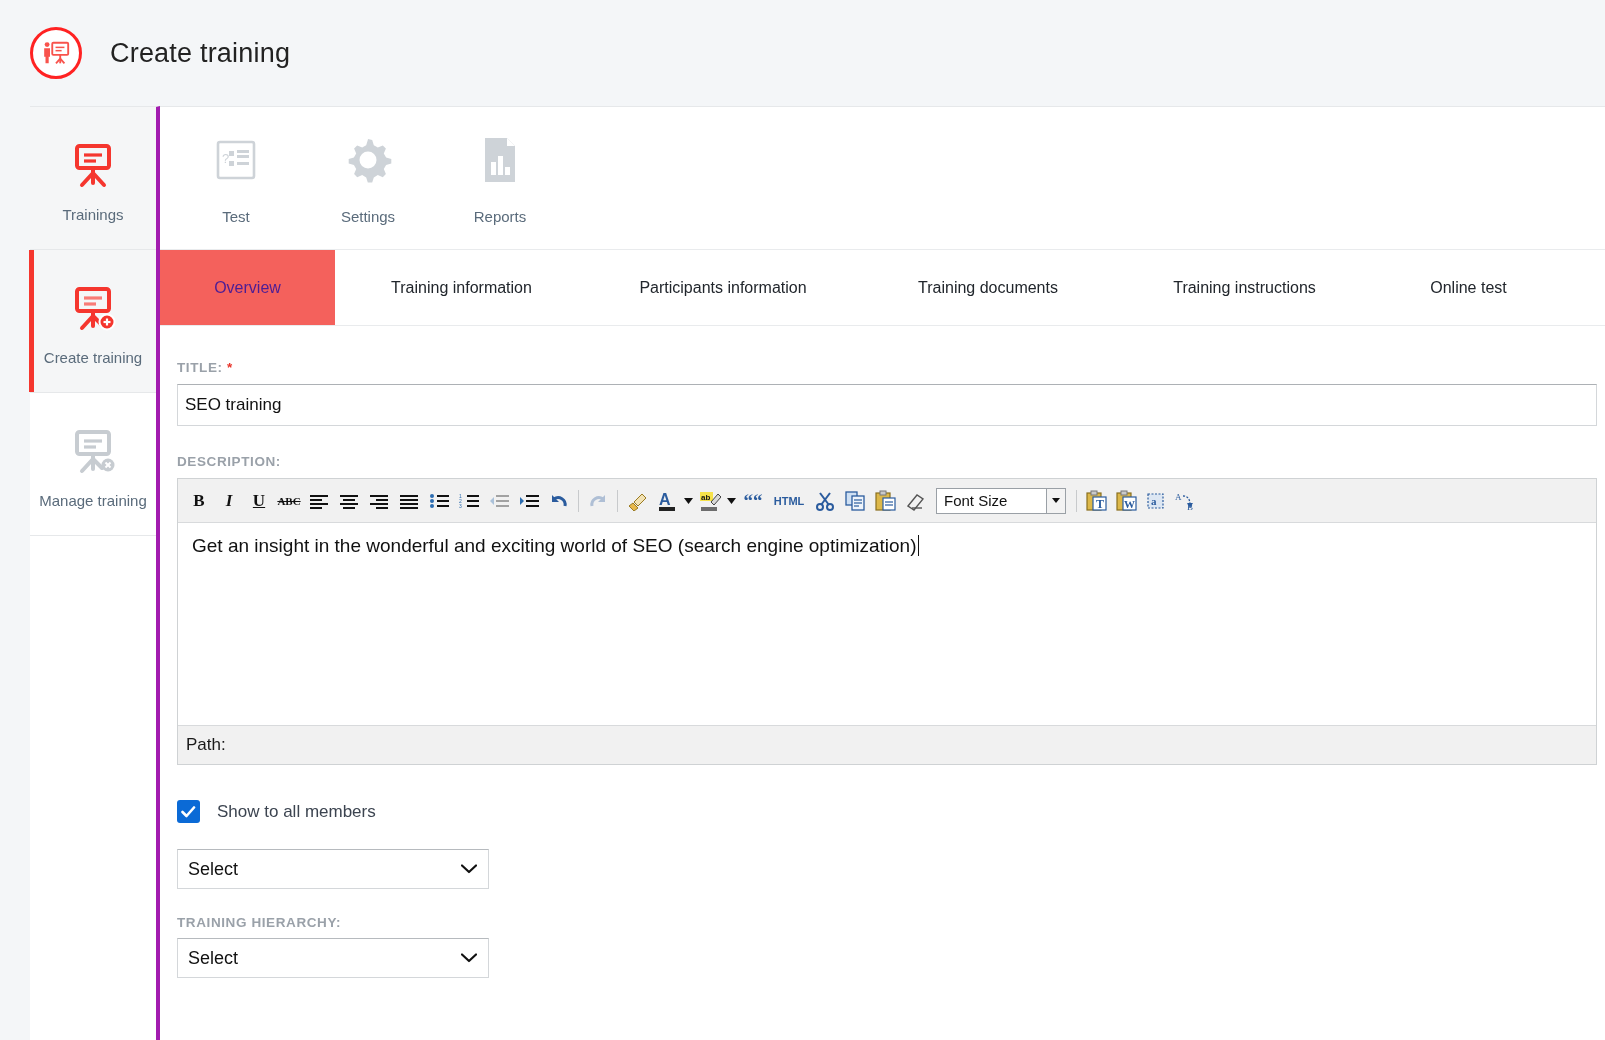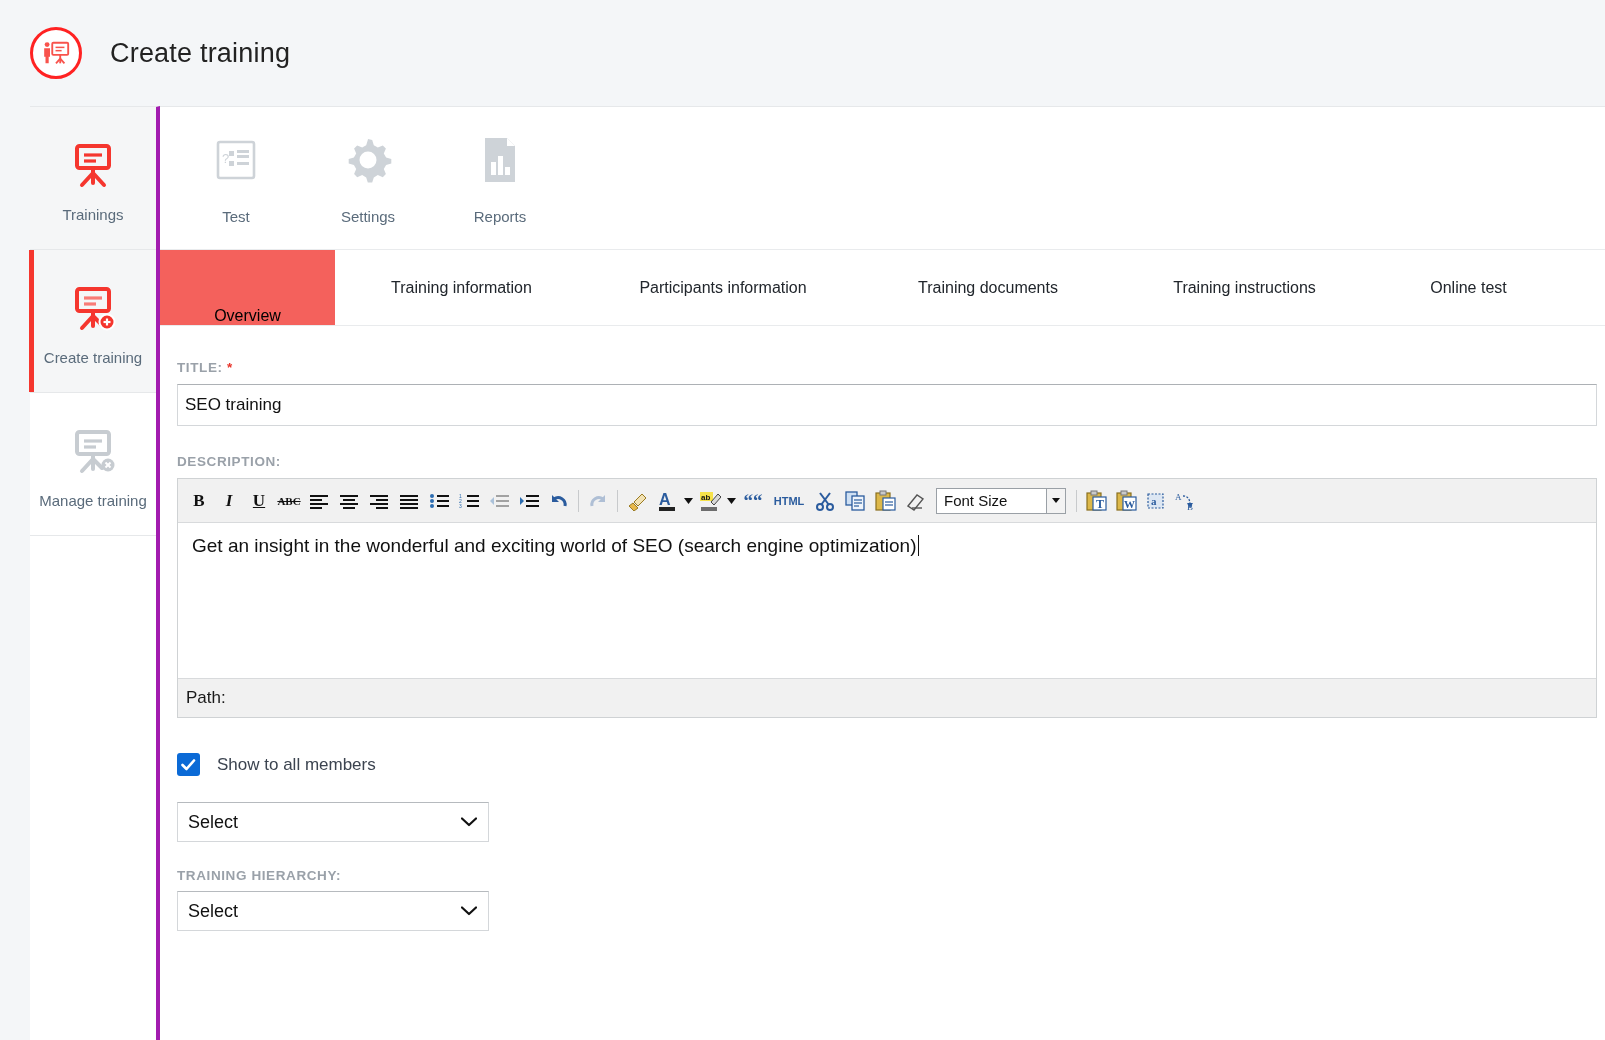--- a/index.html
+++ b/index.html
@@ -62,21 +62,21 @@
   .topnav-item .ico{height:56px;display:flex;align-items:center;justify-content:center;margin-bottom:20px;}
   .topnav-label{font-size:15px;color:#5a6b7b;}
 
   
   .tabs{display:flex;height:76px;border-bottom:1px solid #e9ebed;box-sizing:border-box;}
   .tab{
     display:flex;align-items:center;justify-content:center;
     font-size:16px;color:#21262c;cursor:pointer;box-sizing:border-box;
     padding:0 18px;white-space:nowrap;
   }
-  .tab.active{background:#f4615c;color:#000000;align-items:flex-end;}
+  .tab.active{background:#f4615c;color:#4c1d95;}
 
   
   .content{padding:34px 0 0 17px;box-sizing:border-box;}
   .field-label{
     font-size:13.5px;font-weight:bold;color:#9aa1a9;letter-spacing:.6px;
     margin-bottom:9px;text-transform:uppercase;
   }
   .req{color:#e8342a;font-weight:bold;}
   .title-input{
     display:block;width:1420px;height:42px;box-sizing:border-box;
@@ -111,21 +111,21 @@
     height:155px;padding:12px 14px;box-sizing:border-box;background:#fff;
     font-size:19px;color:#111;position:relative;cursor:text;
   }
   .caret{
     display:inline-block;width:1px;height:21px;background:#111;
     vertical-align:-4px;margin-left:1px;
   }
   .editor-status{
     height:39px;background:#f1f1f1;border-top:1px solid #d8dadc;
     display:flex;align-items:center;padding-left:8px;box-sizing:border-box;
-    font-size:17px;color:#1a1a1a;
+    font-size:17px;color:#1a1a1a;margin-top:47px;
   }
 
   
   .check-row{display:flex;align-items:center;margin-top:35px;margin-bottom:26px;}
   .checkbox{
     width:23px;height:23px;background:#0b6ad6;border-radius:3px;
     display:flex;align-items:center;justify-content:center;margin-right:17px;cursor:pointer;flex:0 0 auto;
   }
   .check-label{font-size:17px;color:#3c4450;}
 

